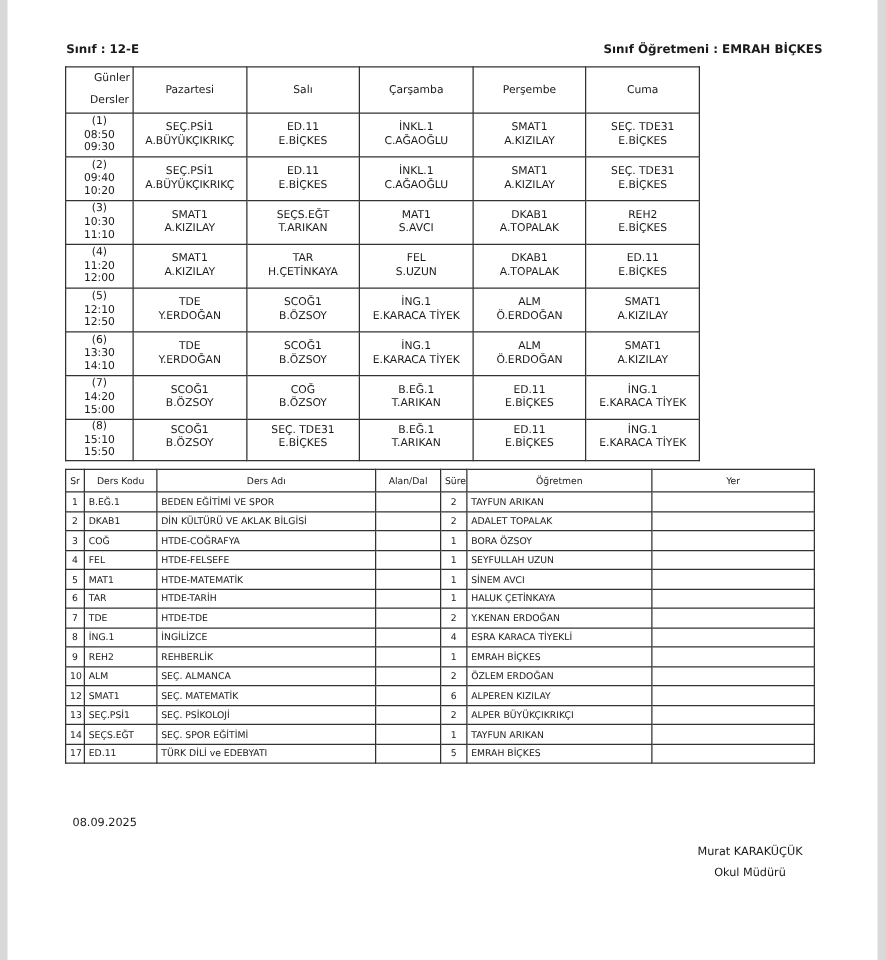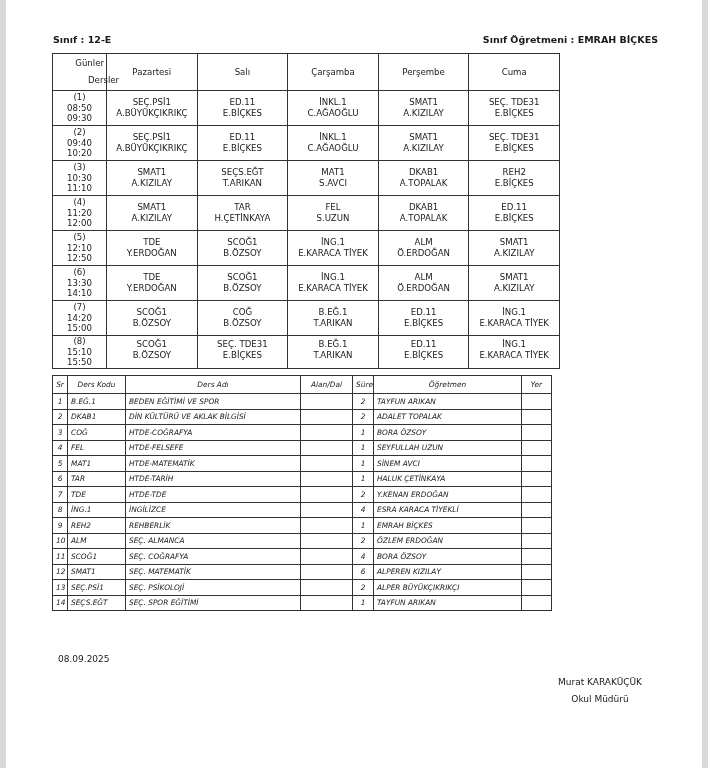--- a/index.html
+++ b/index.html
@@ -17,25 +17,25 @@
     .hdr-right { right: 50px; }
 
     table { border-collapse: collapse; position: absolute; }
     #sched { left: 52px; top: 53px; width: 508px; table-layout: fixed; }
     #sched td, #sched th { border: 1px solid #333; font-weight: normal; font-size: 8.6px; text-align: center; padding: 0; line-height: 11px; }
     #sched th { height: 36px; }
     #sched td { height: 34px; }
     #sched td.per { line-height: 10.5px; }
     .corner { position: relative; }
     .corner .g { position: absolute; right: 2px; top: 4px; }
-    .corner .d { position: absolute; left: 18px; bottom: 4px; padding-left: 17px; }
+    .corner .d { position: absolute; left: 2px; bottom: 4px; padding-left: 17px; }
     #sched tr.last td { height: 24px; overflow: hidden; vertical-align: top; }
     #sched tr.last td .cell { height: 24px; overflow: hidden; padding-top: 3px; box-sizing: border-box;}
 
-    #list { left: 52px; top: 375px; width: 500px; table-layout: fixed; font-style: italic; }
+    #list { left: 52px; top: 375px; width: 600px; table-layout: fixed; }
     #list td, #list th { border: 1px solid #333; font-weight: normal; font-size: 7.4px; height: 14.5px; padding: 0 3px; white-space: nowrap; overflow: hidden; }
     #list th { text-align: center; height: 17px; }
     #list td.c { text-align: center; }
     #list td.l { text-align: left; }
 
     .date { position: absolute; left: 58px; top: 654px; font-size: 9px; }
     .sign { position: absolute; left: 540px; width: 120px; text-align: center; font-size: 9px; }
     .sign1 { top: 677px; }
     .sign2 { top: 694px; }
   </style>
@@ -476,29 +476,20 @@
       <tr>
         <td class="c">10</td>
         <td class="l">ALM</td>
         <td class="l">SEÇ. ALMANCA</td>
         <td class="l"></td>
         <td class="c">2</td>
         <td class="l">ÖZLEM ERDOĞAN</td>
         <td class="l"></td>
       </tr>
       <tr>
-        <td class="c">11</td>
-        <td class="l">SCOĞ1</td>
-        <td class="l">SEÇ. COĞRAFYA</td>
-        <td class="l"></td>
-        <td class="c">4</td>
-        <td class="l">BORA ÖZSOY</td>
-        <td class="l"></td>
-      </tr>
-      <tr>
         <td class="c">12</td>
         <td class="l">SMAT1</td>
         <td class="l">SEÇ. MATEMATİK</td>
         <td class="l"></td>
         <td class="c">6</td>
         <td class="l">ALPEREN KIZILAY</td>
         <td class="l"></td>
       </tr>
       <tr>
         <td class="c">13</td>
@@ -511,18 +502,27 @@
       </tr>
       <tr>
         <td class="c">14</td>
         <td class="l">SEÇS.EĞT</td>
         <td class="l">SEÇ. SPOR EĞİTİMİ</td>
         <td class="l"></td>
         <td class="c">1</td>
         <td class="l">TAYFUN ARIKAN</td>
         <td class="l"></td>
       </tr>
+      <tr>
+        <td class="c">17</td>
+        <td class="l">ED.11</td>
+        <td class="l">TÜRK DİLİ ve EDEBYATI</td>
+        <td class="l"></td>
+        <td class="c">5</td>
+        <td class="l">EMRAH BİÇKES</td>
+        <td class="l"></td>
+      </tr>
     </tbody>
 </table>
 
 <div class="date">08.09.2025</div>
 <div class="sign sign1">Murat KARAKÜÇÜK</div>
 <div class="sign sign2">Okul Müdürü</div>
 
 </body></html>

